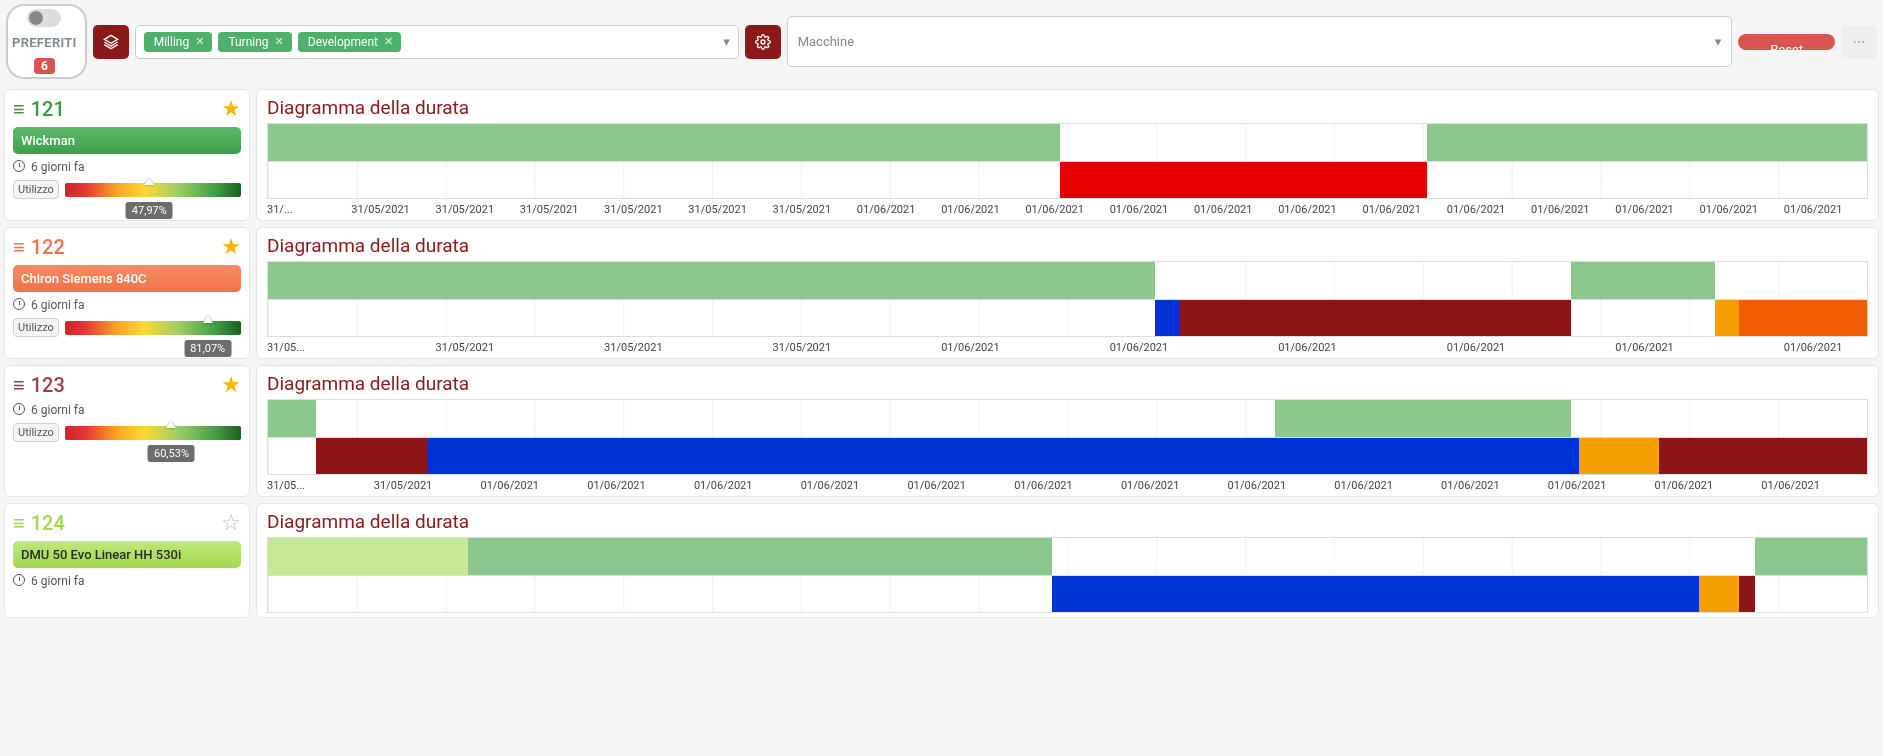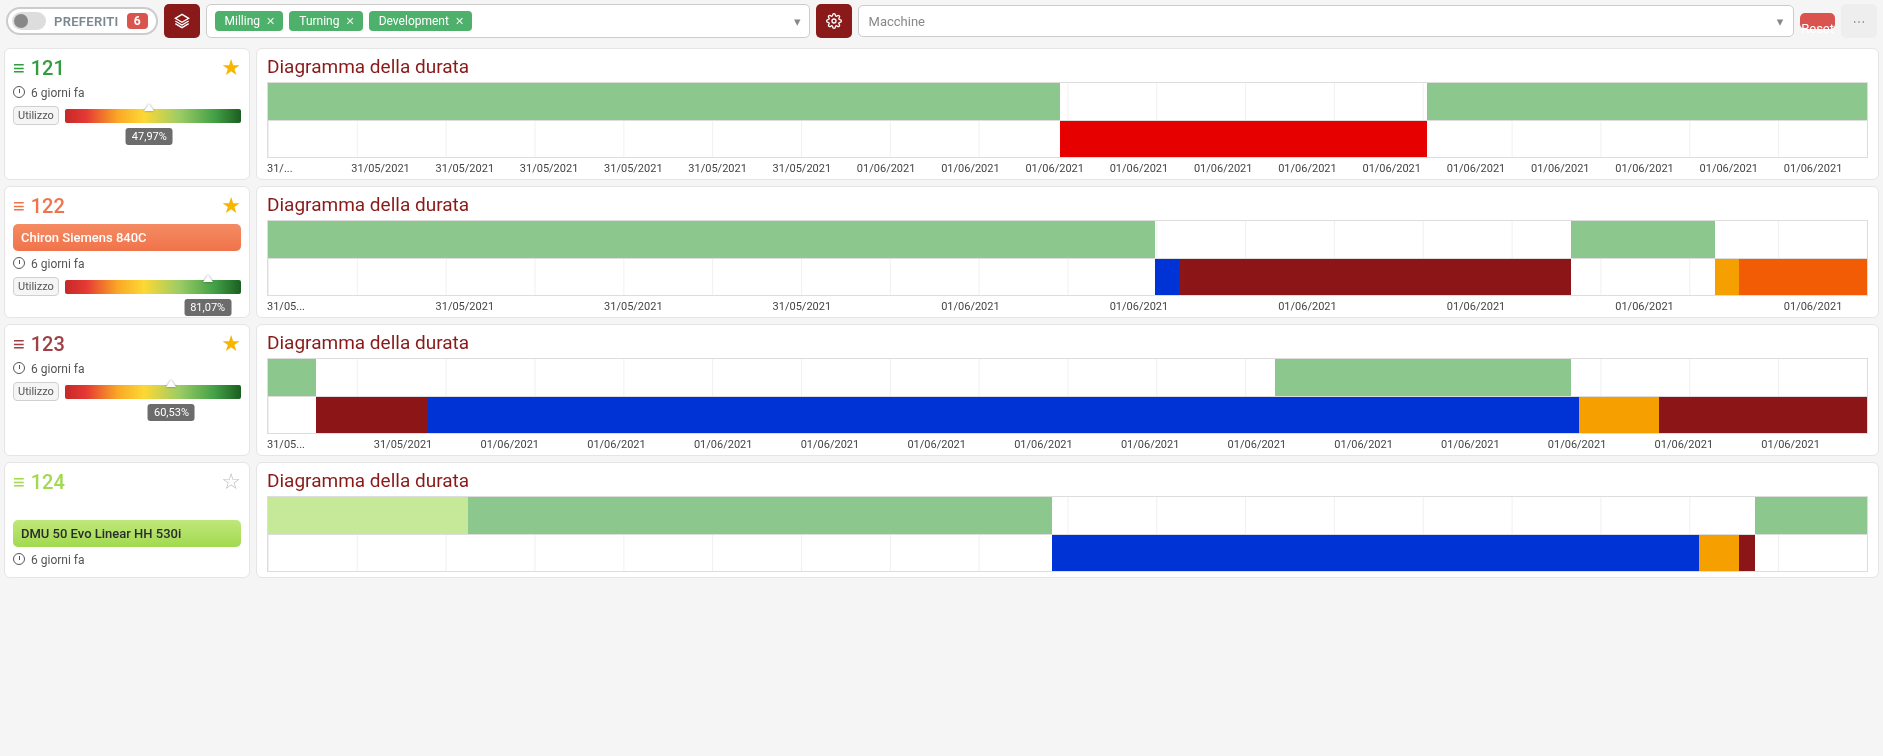--- a/index.html
+++ b/index.html
@@ -1,55 +1,55 @@
 <!DOCTYPE html>
 <html><head>
 <meta charset="utf-8">
 <style>
   * { box-sizing: border-box; margin: 0; padding: 0; font-family: -apple-system, BlinkMacSystemFont, "Segoe UI", Roboto, sans-serif; }
   body { background: #f5f5f5; font-size: 13px; color: #333; }
 
   
   .toolbar { display: flex; align-items: center; gap: 6px; padding: 4px 6px; background: #f5f5f5; }
-  .fav-toggle { display: flex; align-items: center; gap: 8px; border: 2px solid #ccc; border-radius: 18px; padding: 3px 8px 3px 4px; background: #fff; }
+  .fav-toggle { display: flex; align-items: center; gap: 8px; border: 2px solid #ccc; border-radius: 18px; padding: 3px 8px 3px 4px; background: #fff; flex-direction: column; }
   .switch { width: 34px; height: 18px; border-radius: 10px; background: #ddd; position: relative; }
   .switch::after { content:""; position:absolute; left:2px; top:2px; width:14px; height:14px; border-radius:50%; background:#888; }
   .fav-label { color:#7a888f; font-weight:600; letter-spacing:.3px; font-size:13px; }
   .fav-count { background:#d9534f; color:#fff; border-radius:4px; padding:1px 7px; font-size:12px; font-weight:bold; }
 
   .sq-btn { width:36px; height:34px; display:flex; align-items:center; justify-content:center; border-radius:5px; color:#fff; cursor:pointer; }
   .sq-red { background:#8a1a1a; }
 
   .tag-select { flex:0 0 604px; display:flex; align-items:center; gap:6px; border:1px solid #ccc; border-radius:5px; padding:3px 8px; background:#fff; height:34px; position:relative; }
   .tag { background:#4db06b; color:#fff; border-radius:4px; padding:3px 8px 3px 10px; font-size:12px; display:flex; align-items:center; gap:6px; }
   .tag .x { opacity:.85; font-size:11px; cursor:pointer; }
   .caret { margin-left:auto; color:#888; }
 
-  .machine-select { flex:1; display:flex; align-items:center; border:1px solid #ccc; border-radius:5px; padding:6px 10px; background:#fff; height:32px; color:#888; }
+  .machine-select { flex:1; display:flex; align-items:center; border:1px solid #ccc; border-radius:5px; padding:6px 10px; background:#fff; height:51px; color:#888; }
   .machine-select .caret { margin-left:auto; }
 
-  .reset-btn { background:#d9534f; color:#fff; border:none; border-radius:5px; padding:8px 1px; font-size:13px; cursor:pointer; height:16px; }
+  .reset-btn { background:#d9534f; color:#fff; border:none; border-radius:13px; padding:8px 32px; font-size:13px; cursor:pointer; height:16px; }
   .more-btn { width:36px; height:34px; display:flex; align-items:center; justify-content:center; background:#eee; border-radius:5px; color:#888; cursor:pointer; }
 
   
   .row { display:flex; gap:6px; margin:6px 4px; background:#f5f5f5; }
   .side { width:246px; background:#fff; border:1px solid #e5e5e5; border-radius:6px; padding:6px 8px 10px 8px; display:flex; flex-direction:column; gap:6px; }
   .side-head { display:flex; align-items:center; justify-content:space-between; }
   .side-head-left { display:flex; align-items:center; gap:6px; }
   .hamb { font-size:20px; line-height:1; }
   .mnum { font-size:20px; font-weight:500; }
   .star { font-size:22px; }
   .star.fav { color:#f7b500; }
   .star.nofav { color:#bdbdbd; }
 
   .mname { color:#fff; border-radius:5px; padding:6px 8px; font-size:13px; font-weight:500; }
   .g-green { background:linear-gradient(180deg,#5cbb6a,#3c9e4a); }
   .g-orange { background:linear-gradient(180deg,#f58b63,#f0734a); }
   .g-maroon { background:linear-gradient(180deg,#b2595e,#9f4045); }
-  .g-lime   { background:linear-gradient(180deg,#bfe87a,#a1d94f); color:#2b2b2b;margin-top:20px; }
+  .g-lime   { background:linear-gradient(180deg,#bfe87a,#a1d94f); color:#2b2b2b; }
 
   .time-line { display:flex; align-items:flex-start; gap:6px; color:#555; font-size:12px; }
   .clock { width:12px; height:12px; border:1.5px solid #555; border-radius:50%; position:relative; }
   .clock::after { content:""; position:absolute; top:2px; left:5px; width:1px; height:4px; background:#555; }
 
   .util-line { display:flex; align-items:center; gap:6px; }
   .util-pill { border:1px solid #d0d0d0; border-radius:4px; padding:2px 4px; font-size:11px; color:#555; background:#f5f5f5; }
   .util-bar { flex:1; height:14px; border-radius:2px; background:linear-gradient(90deg,#c62828 0%,#e53935 12%,#f9a825 30%,#fdd835 45%,#9ccc65 65%,#43a047 85%,#1b5e20 100%); position:relative; }
   .util-bar .ptr { position:absolute; top:-5px; width:0; height:0; border-left:5px solid transparent; border-right:5px solid transparent; border-bottom:7px solid #fff; filter:drop-shadow(0 0 1px rgba(0,0,0,.4)); }
   .util-bar .tooltip { position:absolute; bottom:-22px; transform:translateX(-50%); background:#6c6c6c; color:#fff; font-size:11px; padding:2px 6px; border-radius:3px; white-space:nowrap; }
@@ -134,20 +134,21 @@
 <div id="rows">
     <div class="row c121">
       <div class="side">
         <div class="side-head">
           <div class="side-head-left">
             <span class="hamb">≡</span>
             <span class="mnum">121</span>
           </div>
           <span class="star fav">★</span>
         </div>
+        <div class="mname g-green">Wickman</div>
         <div class="time-line">
           <span class="clock"></span>
           <span>6 giorni fa</span>
         </div>
         <div class="util-line">
           <span class="util-pill">Utilizzo</span>
           <div class="util-bar">
             <div class="ptr" style="left: calc(47.97% - 5px);"></div>
             <div class="tooltip" style="left: 47.97%;">47,97%</div>
           </div>

